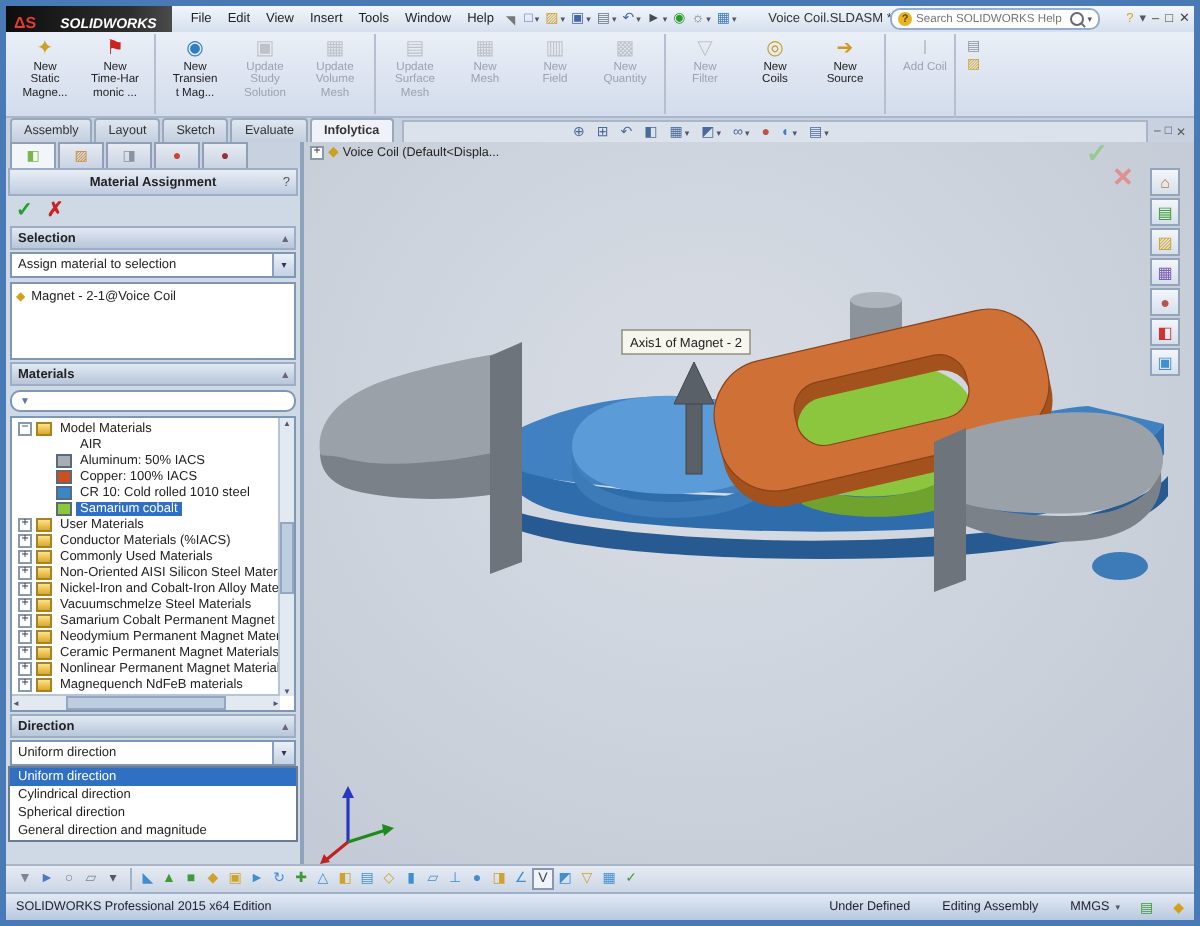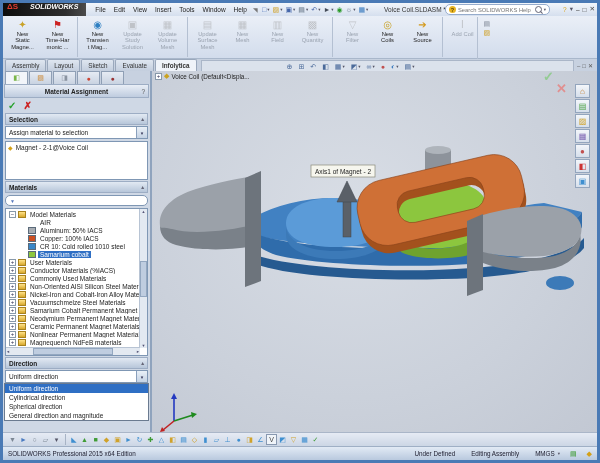--- a/index.html
+++ b/index.html
@@ -1,21 +1,21 @@
 <!DOCTYPE html>
 <html><head>
 <meta charset="utf-8">
 <style>
   html,body{margin:0;padding:0;background:#9aa2ad;font-family:"Liberation Sans",sans-serif;}
   .window{position:relative;width:600px;height:463px;border:3px solid #4a7ab5;box-sizing:border-box;
           background:#d3dbe7;overflow:hidden;}
   
   .titlebar{position:absolute;top:0;left:0;right:0;height:13px;display:flex;align-items:center;
             background:linear-gradient(#f2f6fb,#d5dfee);font-size:6.5px;color:#222;}
-  .logo{height:13px;display:flex;align-items:flex-start;gap:12px;padding:0 8px 0 4px;
+  .logo{height:13px;display:flex;align-items:flex-end;gap:12px;padding:0 8px 0 4px;
         background:linear-gradient(90deg,#0d0d0d,#2e2e2e 75%,#4b4b4b);color:#fff;
         font-weight:bold;font-style:italic;font-size:7px;white-space:nowrap;}
   .logomark{color:#e03c31;font-style:normal;font-size:8px;line-height:8px;}
   .menus{display:flex;margin-left:5px;}
   .menu{padding:0 4px;cursor:default;}
   .pin{margin-left:2px;color:#777;font-size:6px;}
   .qat{display:flex;align-items:center;margin-left:3px;}
   .ticon{display:flex;align-items:center;padding:0 1.5px;font-size:7px;line-height:7px;}
   .car{font-size:4.5px;color:#556;margin-left:1px;display:none;}
   .car.show{display:inline;}

